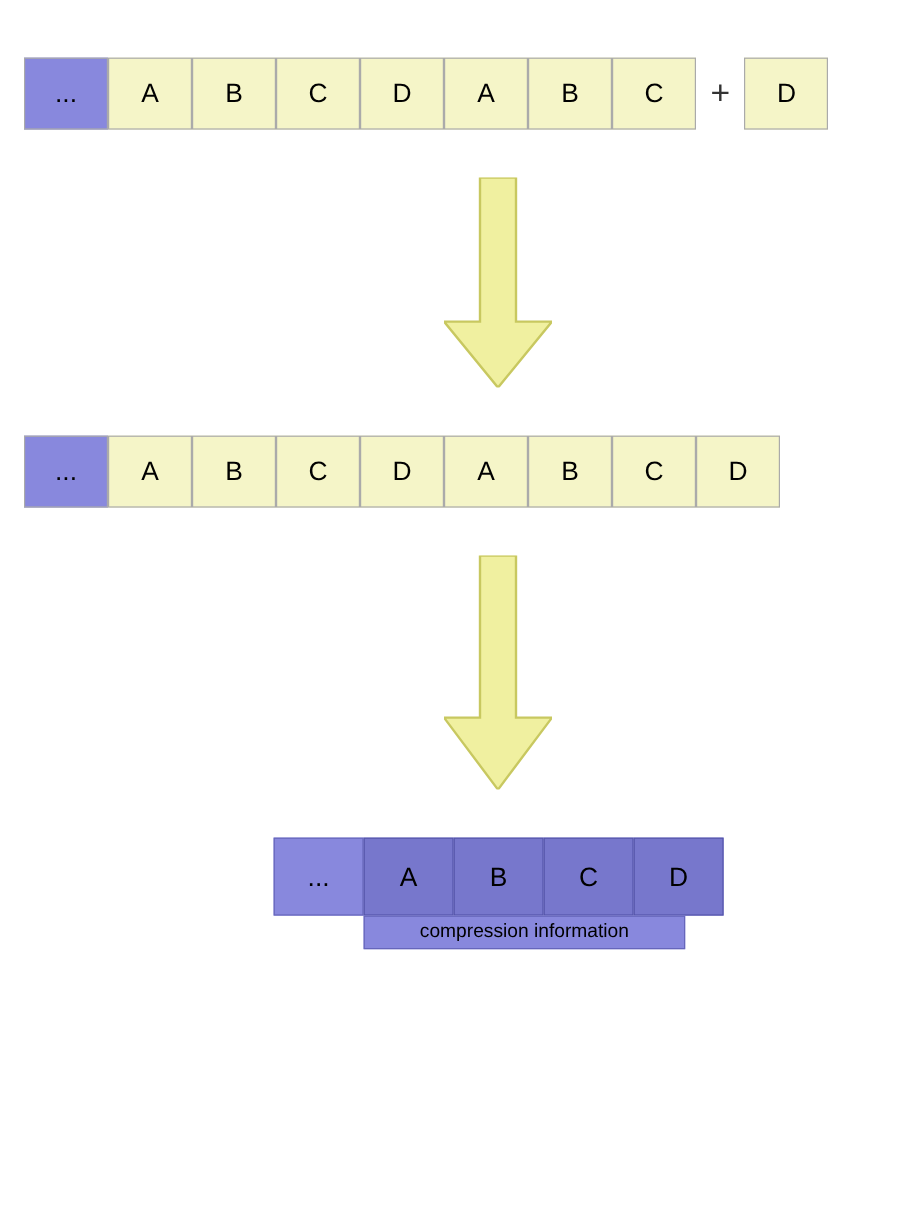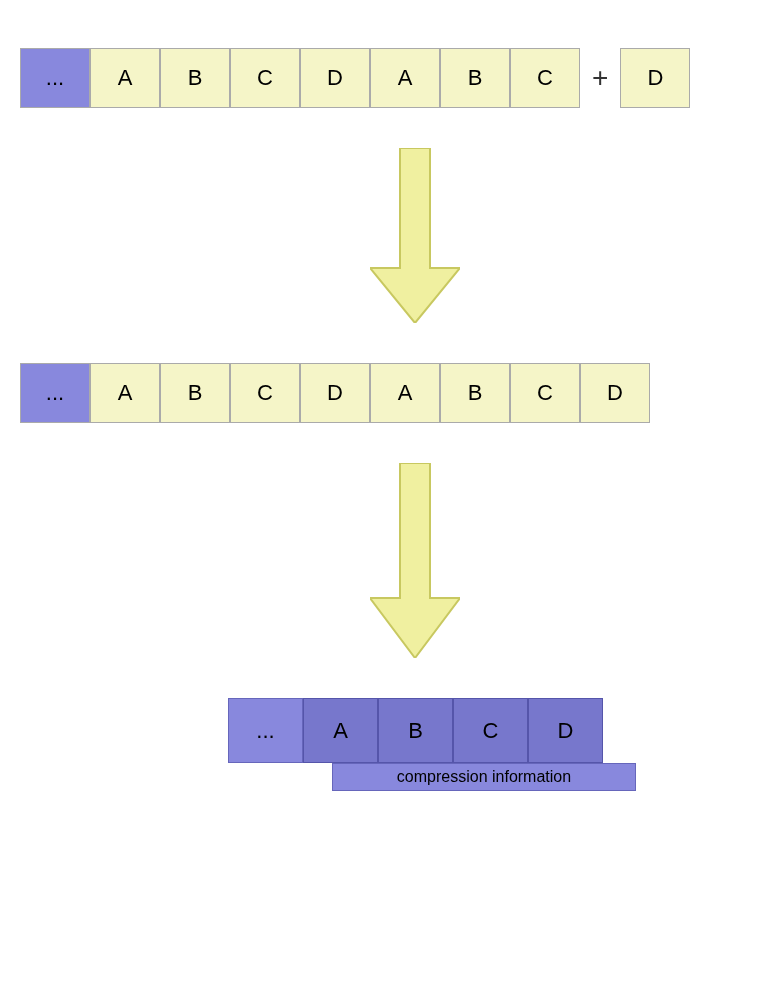--- a/index.html
+++ b/index.html
@@ -189,16 +189,16 @@
         <span>B</span>
       </div>
       <div class="cell" style="background:#7777cc; border-color:#5555aa; width:75px; height:65px; font-size:22px;">
         <span>C</span>
       </div>
       <div class="cell" style="background:#7777cc; border-color:#5555aa; width:75px; height:65px; font-size:22px;">
         <span>D</span>
       </div>
     </div>
 
-    <div class="compression-label" style="width:304px; margin-left:104px;">compression information</div>
+    <div class="compression-label" style="width:268px; margin-left:75px;">compression information</div>
   </div>
 
 </div>
 
 </body></html>

